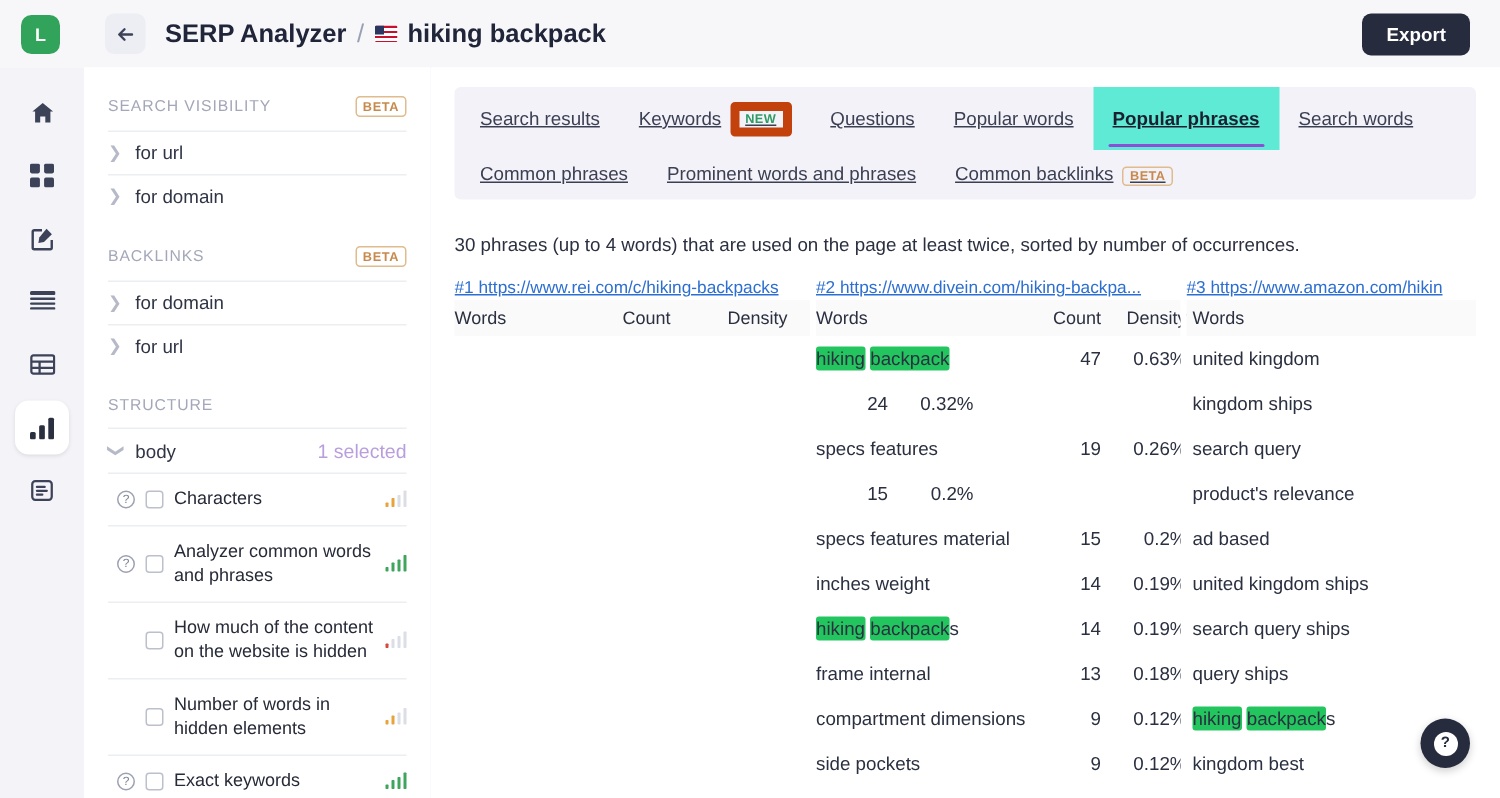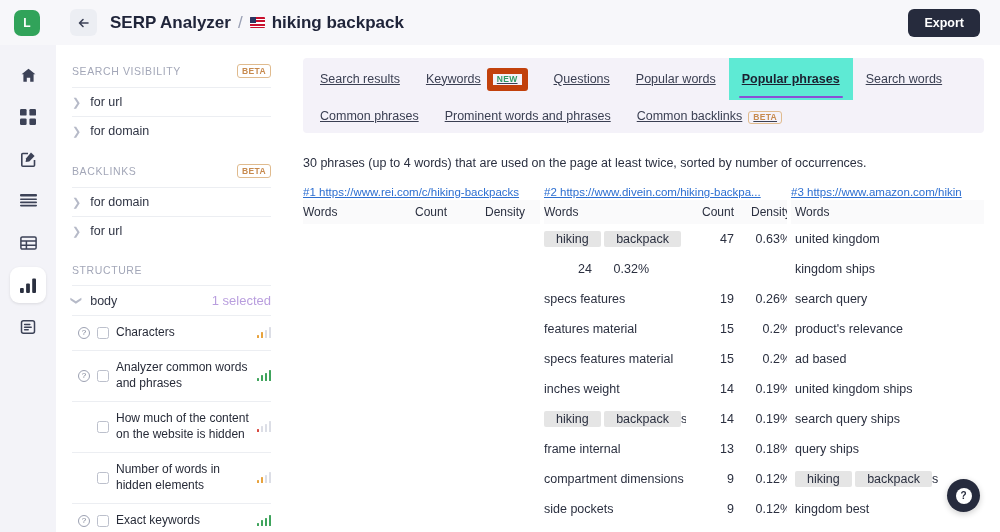--- a/index.html
+++ b/index.html
@@ -173,21 +173,21 @@
   }
   .grp { border-left: 4px solid #fff; }
   .grp:first-child { border-left: none; }
 
   .body-row { display: flex; }
   .cell {
     font-size: 12.5px; color: #2b3040; padding: 8px 0;
     white-space: nowrap; overflow: hidden;
   }
   .num { text-align: right; }
-  .hl { background: #e5e5e5; border-radius: 2px; padding: 1px 12px; }
+  .hl { background: #22c55e; border-radius: 2px; padding: 1px 0; }
 
   
   .g1 { width: 237px; flex: 0 0 237px; }
   .g2 { width: 247px; flex: 0 0 247px; }
   .g3 { width: 229px; flex: 0 0 229px; }
   .c-words1 { width: 112px; flex: 0 0 112px; }
   .c-count1 { width: 70px; flex: 0 0 70px; }
   .c-dens1  { width: 55px; flex: 0 0 55px; }
   .c-words2 { width: 142px; flex: 0 0 142px; }
   .c-count2 { width: 48px; flex: 0 0 48px; }
@@ -511,21 +511,20 @@
             <div class="cell c-words3" style="padding-left: 4px;">search query</div>
           </div>
         </div>
         <div class="body-row">
           <div class="g1" style="display: flex;">
             <div class="cell c-words1">&nbsp;</div>
             <div class="cell c-count1">&nbsp;</div>
             <div class="cell c-dens1">&nbsp;</div>
           </div>
           <div class="g2 grp" style="display: flex;">
-            <div class="cell c-words2">features material</div>
             <div class="cell c-count2 num">15</div>
             <div class="cell c-dens2 num">0.2%</div>
           </div>
           <div class="g3 grp" style="display: flex;">
             <div class="cell c-words3" style="padding-left: 4px;">product's relevance</div>
           </div>
         </div>
         <div class="body-row">
           <div class="g1" style="display: flex;">
             <div class="cell c-words1">&nbsp;</div>

